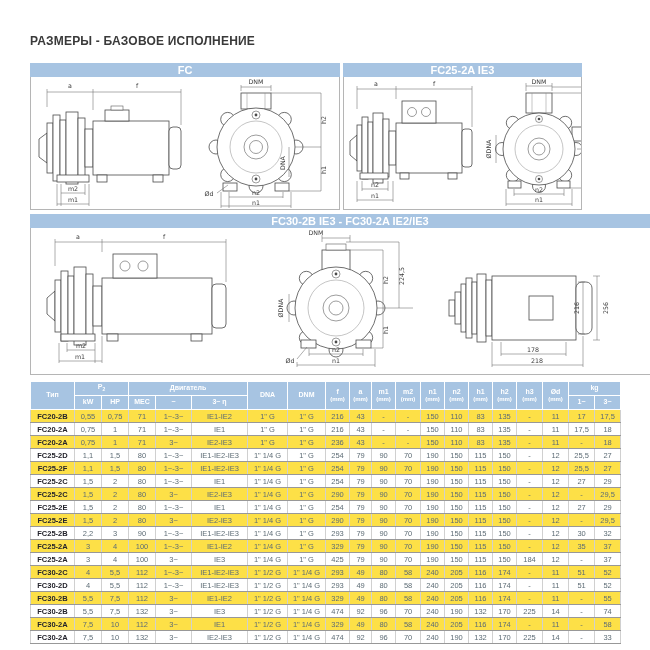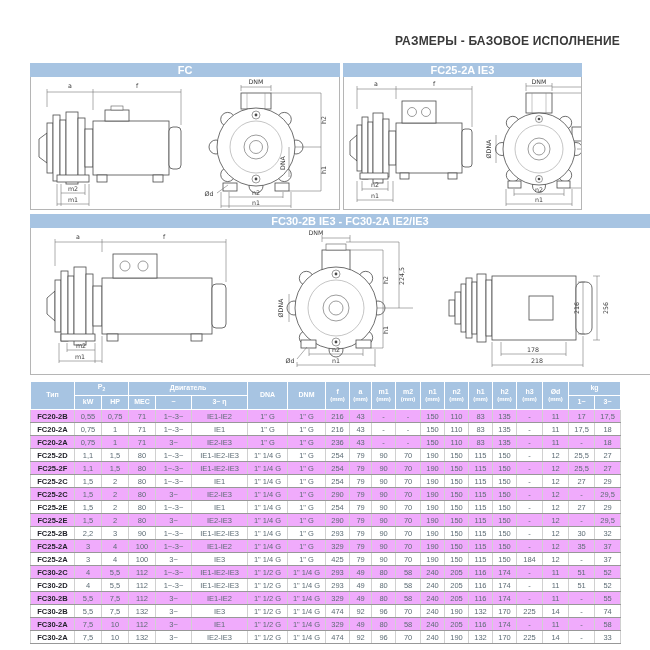--- a/index.html
+++ b/index.html
@@ -1,18 +1,18 @@
 <!DOCTYPE html>
 <html><head>
 <meta charset="utf-8">
 <style>
   html,body{margin:0;padding:0;background:#fff;width:650px;height:650px;overflow:hidden;
     font-family:"Liberation Sans",sans-serif;}
   .page{padding:34px 30px 0 30px;width:590px;}
-  .page-title{font-size:12px;font-weight:bold;color:#3a3a3a;margin:0 0 15px 0;letter-spacing:.2px;text-align:right;}
+  .page-title{font-size:12px;font-weight:bold;color:#3a3a3a;margin:0 0 15px 0;letter-spacing:.2px;}
   .panels-row{display:flex;gap:3px;margin-bottom:4px;align-items:flex-end;}
   .panel{background:#fff;}
   .panel-header{background:#a7c4e2;color:#fff;font-weight:bold;font-size:11px;text-align:center;
     height:14px;line-height:14px;}
   .panel-body{border:1px solid #b5b5b5;border-top:none;background:#fff;overflow:hidden;}
   .panel.fc{width:310px}.panel.fc .panel-body{height:132px}
   .panel.fc25{width:239px}.panel.fc25 .panel-body{height:132px}
   .panel.fc30{width:640px}.panel.fc30 .panel-body{height:146px}
   svg{display:block}
   svg text{font-family:"DejaVu Sans",sans-serif;font-size:6.5px;fill:#3c3c3c;}
@@ -26,21 +26,21 @@
   table{border-collapse:collapse;width:590px;margin-top:6px;table-layout:fixed;}
   thead th{background:#a7c4e2;color:#fff;font-weight:bold;font-size:7px;border:1px solid #fff;
     padding:0;height:13px;line-height:1.15;text-align:center;}
   thead th .mm{display:block;font-size:6px;font-weight:bold;}
   thead th .nm{display:block;}
   thead sub{font-size:5px;}
   tbody td{font-size:7.5px;color:#5d6c75;text-align:center;border-right:1px solid #d0d0d0;
     border-bottom:1px solid #989898;padding:1.5px 0;line-height:9px;white-space:nowrap;overflow:hidden;}
   tbody td:first-child{border-left:1px solid #d0d0d0;}
   tbody td.type-cell{font-weight:bold;color:#23232b;}
-  tbody tr.alt{background:#f0abfc;}
+  tbody tr.alt{background:#fde047;}
 </style>
 </head>
 <body>
 
 <div class="page">
   <h1 class="page-title">РАЗМЕРЫ - БАЗОВОЕ ИСПОЛНЕНИЕ</h1>
 
   <div class="panels-row">
 
     <div class="panel fc">

